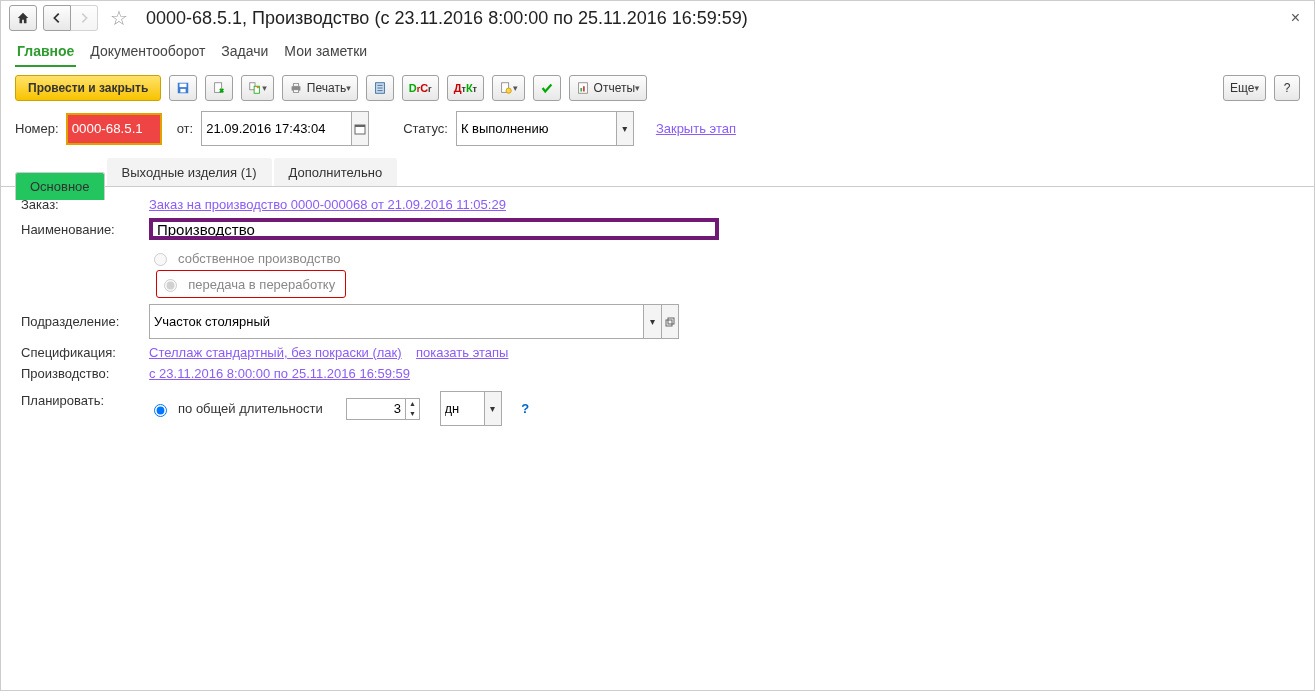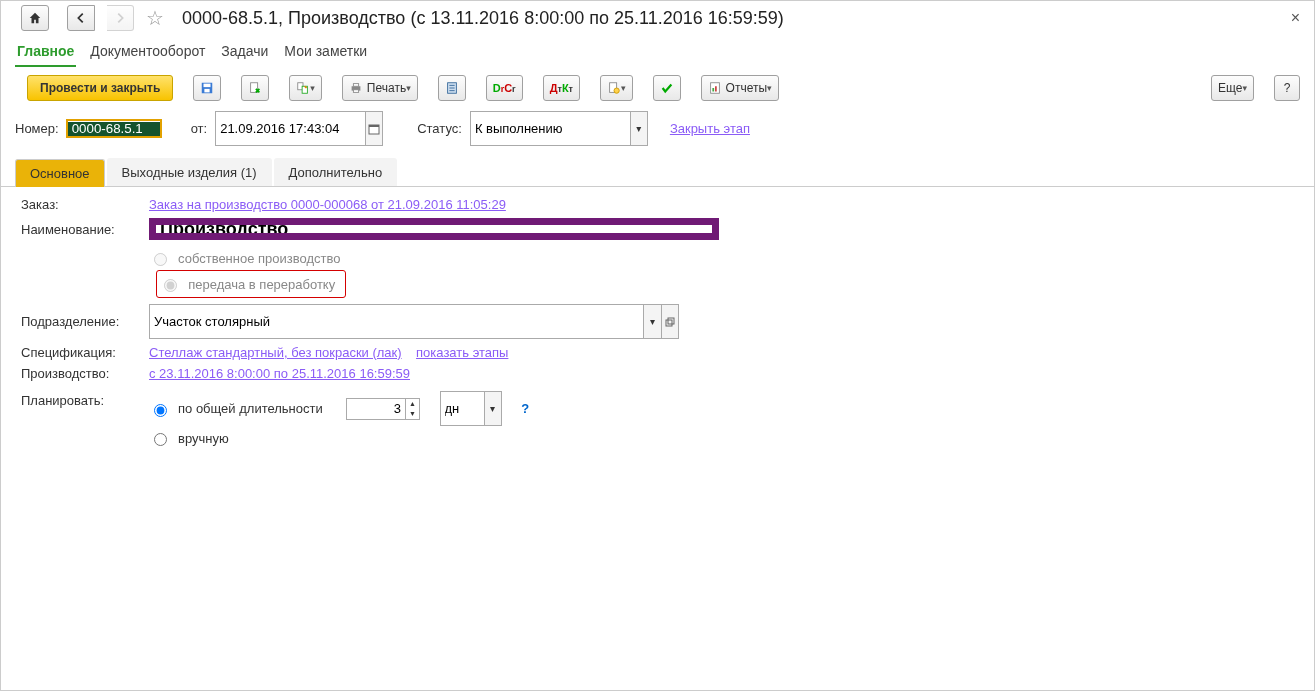--- a/index.html
+++ b/index.html
@@ -31,21 +31,20 @@
     border-radius: 3px;
     height: 26px;
     min-width: 26px;
     display: inline-flex;
     align-items: center;
     justify-content: center;
     font-size: 12px;
     color: #333;
     padding: 0 6px;
     cursor: pointer;
-    margin-left: 12px;
   }
   .btn.disabled { opacity: .45; cursor: default; }
   .btn-group { display: inline-flex; }
   .btn-group .btn:not(:first-child){ border-left:none; border-top-left-radius:0;border-bottom-left-radius:0;}
   .btn-group .btn:not(:last-child){ border-top-right-radius:0;border-bottom-right-radius:0;}
   .star-icon { font-size: 20px; color: #999; margin: 0 6px; }
   .title-text { font-size: 18px; font-weight: normal; color: #222; flex: 1; margin-left: 6px; }
   .close-x { font-size: 16px; color: #555; cursor: pointer; padding: 0 6px;}
   .top-tabs {
     display: flex; gap: 12px; padding: 2px 14px 0 14px;
@@ -63,39 +62,39 @@
     font-weight: bold;
     color: #333;
     padding: 0 12px;
   }
   .tool-spacer { flex:1; }
   .form-row {
     display:flex; align-items:center; gap:8px; padding: 2px 14px 8px 14px;
     font-size:13px;
   }
   input.field, select.field {
-    border:7px solid #701a75; height:22px; padding:1px 4px;
-    font-size:18px; background:#fff;font-weight:bold;
+    border:4px solid #701a75; height:22px; padding:1px 4px;
+    font-size:15px; background:#fff;
   }
   .hl-input {
     border:1px solid #e2a100; box-shadow:0 0 0 1px #e2a100;
   }
-  .hl-input input{ border:none; outline:none; background:#14532d; color:#fff; padding:0 4px; height:14px;}
+  .hl-input input{ border:none; outline:none; background:#ef4444; color:#fff; padding:14px 4px; height:14px;}
   .link { color: #8b5cf6; text-decoration: underline; cursor:pointer; }
   .subtabs {
     display:flex; padding:0 14px; border-bottom:1px solid #ccc; margin-top:4px;
     font-size:13px;
   }
   .subtab {
     padding: 6px 14px; border:1px solid transparent; border-bottom:none;
     cursor:pointer; color:#333; background:#f3f3f3; margin-right:2px;
     border-radius:3px 3px 0 0;
   }
   .subtab.active {
-    background:#eab308; border-color:#ccc; position:relative; top:1px;
+    background:#22c55e; border-color:#ccc; position:relative; top:14px;
   }
   .content {
     padding: 10px 20px;
     flex:1;
   }
   .grid { display:grid; grid-template-columns: 120px 1fr; gap:6px 8px; align-items:center; }
   .wide-input { width: 570px; }
   .radio-row { display:flex; align-items:center; gap:8px; margin:4px 0;}
   .redbox {
     border:1.5px solid #d40000; border-radius:3px; padding:1px 10px 1px 2px;
@@ -133,21 +132,21 @@
             <path d="M10 3l-5 5 5 5" fill="none" stroke="#333" stroke-width="2"></path>
           </svg>
       </button>
       <button class="btn disabled">
         <svg class="icon" viewBox="0 0 16 16">
             <path d="M6 3l5 5-5 5" fill="none" stroke="#999" stroke-width="2"></path>
           </svg>
       </button>
     </span>
     <span class="star-icon">☆</span>
-    <span class="title-text">0000-68.5.1, Производство (с 13.11.2016 8:00:00 по 25.11.2016 16:59:59)</span>
+    <span class="title-text">0000-68.5.1, Производство (с 23.11.2016 8:00:00 по 25.11.2016 16:59:59)</span>
     <span class="close-x">×</span>
   </div>
 
   <div class="top-tabs">
     <span class="top-tab active">Главное</span>
     <span class="top-tab">Документооборот</span>
     <span class="top-tab">Задачи</span>
     <span class="top-tab">Мои заметки</span>
   </div>
 
@@ -219,21 +218,21 @@
         <span>Еще</span>
       </button>
     <button class="btn">?</button>
   </div>
 
   <div class="form-row">
     <span>Номер:</span>
     <span class="hl-input">
       <input type="text" style="width: 92px;" value="0000-68.5.1">
     </span>
-    <span style="margin-left:22px">от:</span>
+    <span style="margin-left:8px">от:</span>
     <span class="combo">
       <input type="text" style="width: 150px;" value="21.09.2016 17:43:04">
       <span class="ext">
         <svg width="12" height="12" viewBox="0 0 12 12">
             <rect x="1" y="2" width="10" height="9" fill="#fff" stroke="#666"></rect>
             <rect x="1" y="2" width="10" height="2" fill="#666"></rect>
           </svg>
       </span>
     </span>
     <span style="margin-left:26px">Статус:</span>
@@ -310,22 +309,18 @@
             </span>
           </span>
           &nbsp;
           <span class="combo">
             <input type="text" style="width: 44px;" value="дн">
             <span class="ext">▾</span>
           </span>
           &nbsp;
           <span class="help-q">?</span>
         </div>
-        <div class="radio-row">
-          <input type="radio" name="plan" style="">
-          <span>вручную</span>
-        </div>
       </div>
 
     </div>
   </div>
 
 </div>
 
 </body></html>

